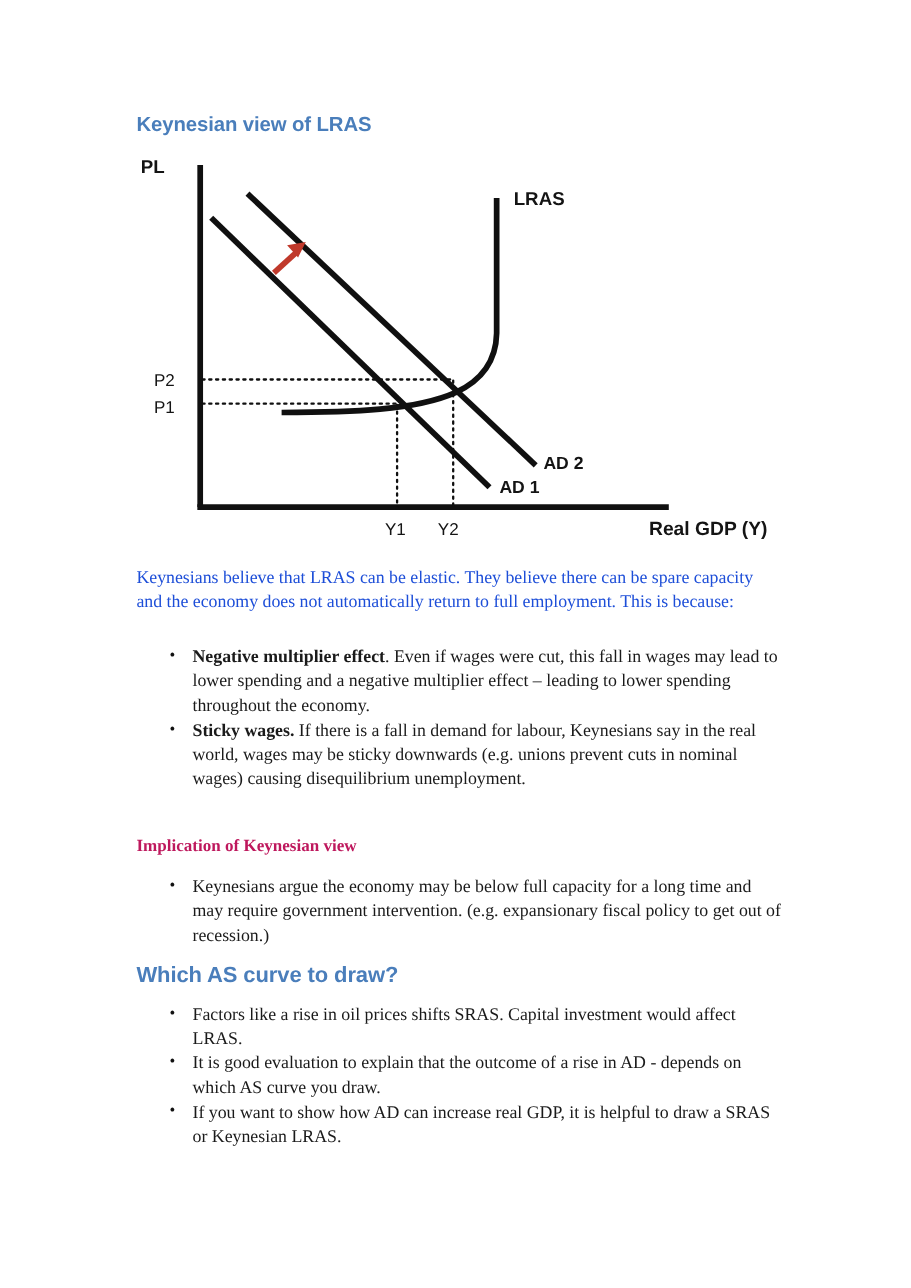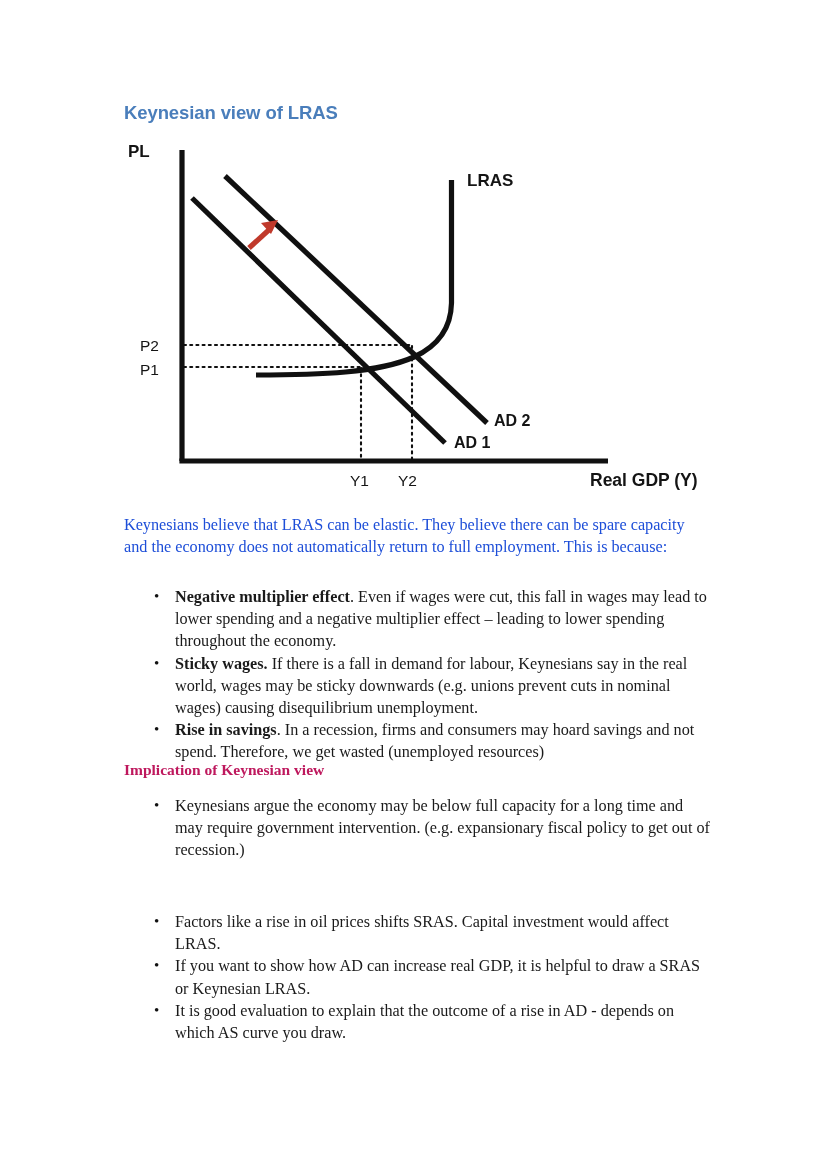--- a/index.html
+++ b/index.html
@@ -203,39 +203,37 @@
 
   <div class="para" id="intro-paragraph">Keynesians believe that LRAS can be elastic. They believe there can be spare capacity and the economy does not automatically return to full employment. This is because:</div>
 
   <ul class="bullets" id="list-reasons">
     <li>
       <b>Negative multiplier effect</b><span>. Even if wages were cut, this fall in wages may lead to lower spending and a negative multiplier effect – leading to lower spending throughout the economy.</span>
     </li>
     <li>
       <b>Sticky wages.</b><span> If there is a fall in demand for labour, Keynesians say in the real world, wages may be sticky downwards (e.g. unions prevent cuts in nominal wages) causing disequilibrium unemployment.</span>
     </li>
-    <li>
-      <b>Rise in savings</b><span>. In a recession, firms and consumers may hoard savings and not spend. Therefore, we get wasted (unemployed resources)</span>
-    </li>
   </ul>
 
   <div class="h-bold-serif" id="heading-implication">Implication of Keynesian view</div>
 
   <ul class="bullets" id="list-implication">
     <li>
       <span>Keynesians argue the economy may be below full capacity for a long time and may require government intervention. (e.g. expansionary fiscal policy to get out of recession.)</span>
     </li>
   </ul>
 
+  <div class="h-blue" id="heading-which-as">Which AS curve to draw?</div>
 
   <ul class="bullets" id="list-which-as">
     <li>
       <span>Factors like a rise in oil prices shifts SRAS. Capital investment would affect LRAS.</span>
     </li>
     <li>
+      <span>It is good evaluation to explain that the outcome of a rise in AD - depends on which AS curve you draw.</span>
+    </li>
+    <li>
       <span>If you want to show how AD can increase real GDP, it is helpful to draw a SRAS or Keynesian LRAS.</span>
     </li>
-    <li>
-      <span>It is good evaluation to explain that the outcome of a rise in AD - depends on which AS curve you draw.</span>
-    </li>
   </ul>
 
 </div>
 
 </body></html>

